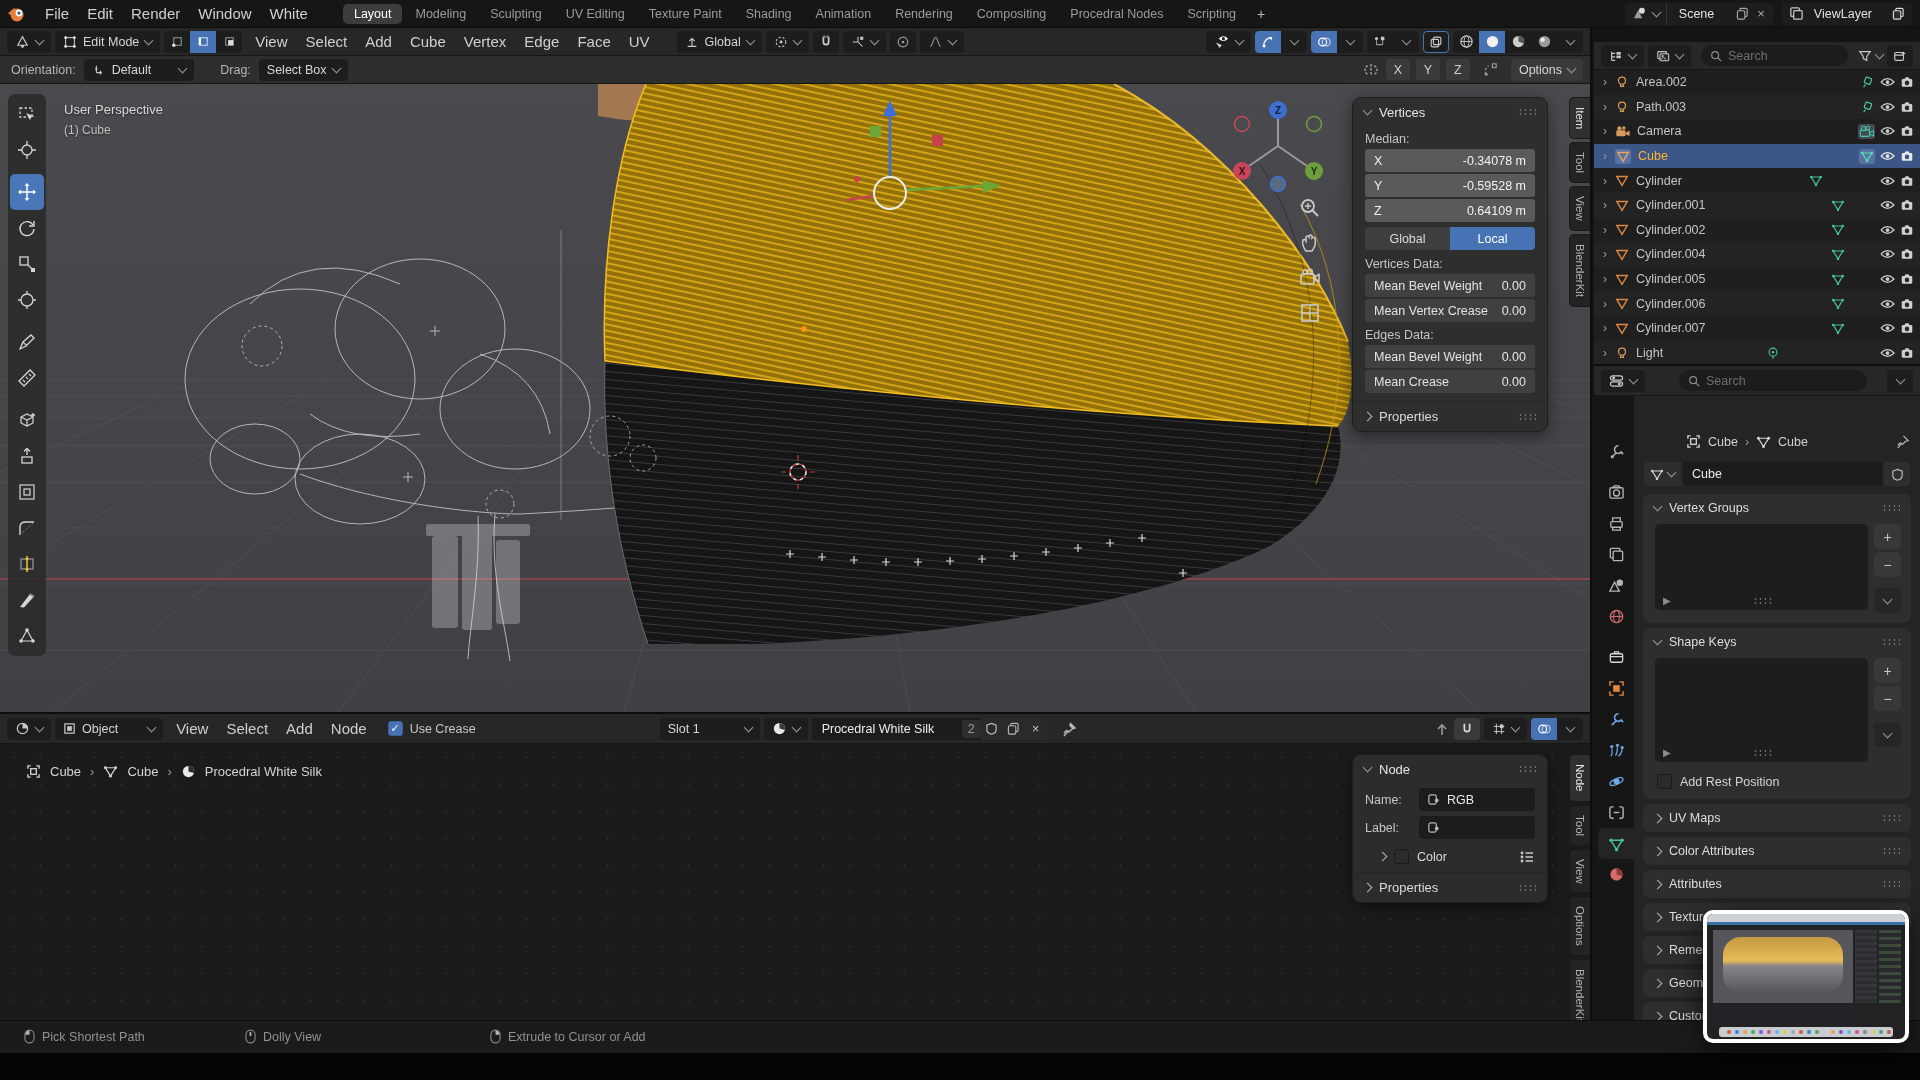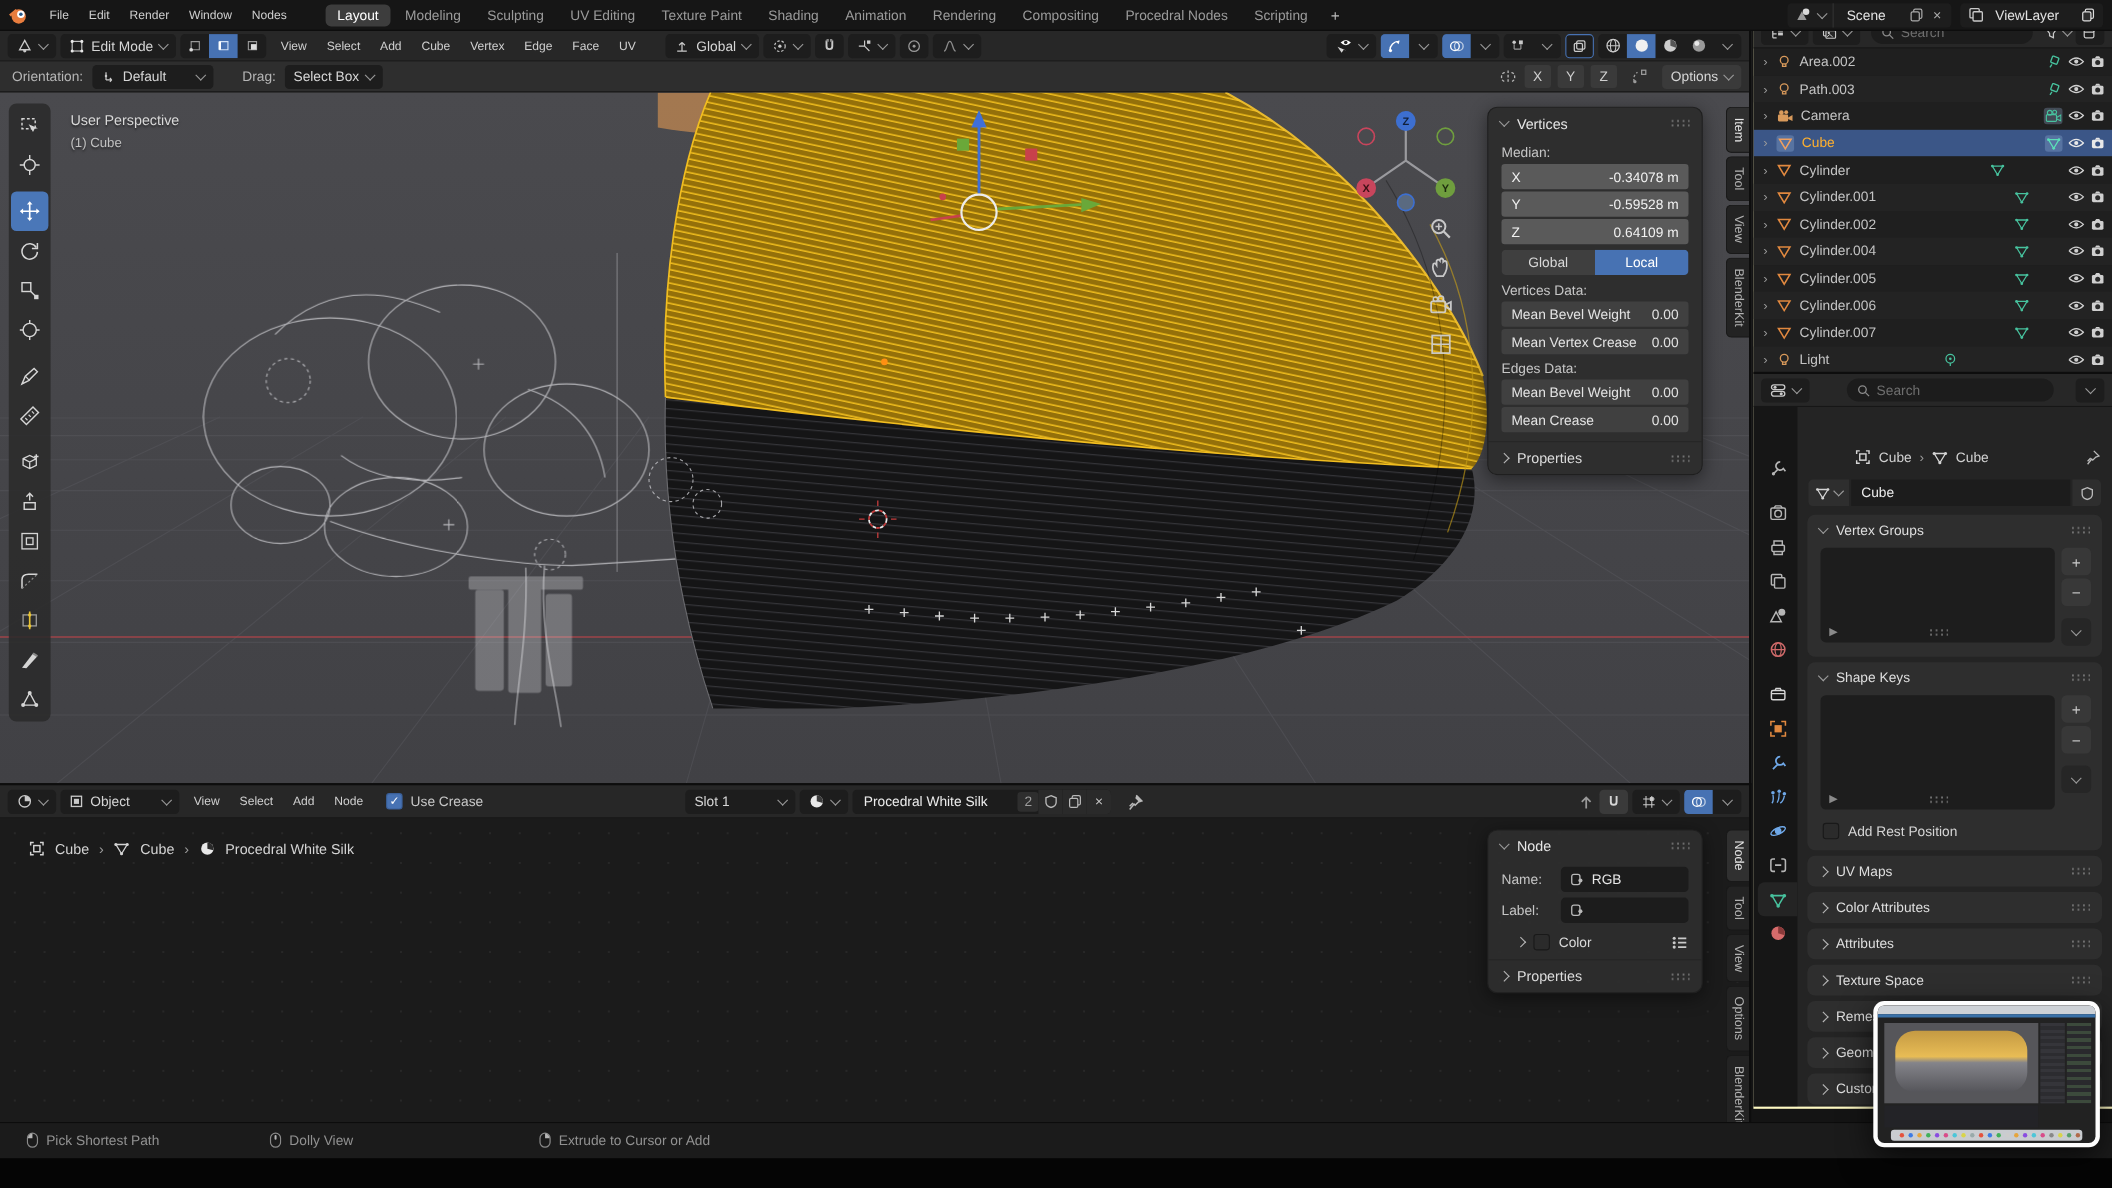--- a/index.html
+++ b/index.html
@@ -10,21 +10,21 @@
   
   .cv{width:7px;height:7px;border-right:1.5px solid #9a9a9a;border-bottom:1.5px solid #9a9a9a;
       transform:rotate(45deg);margin-top:-3px;flex:none}
   .cr{width:7px;height:7px;border-right:1.5px solid #b5b5b5;border-bottom:1.5px solid #b5b5b5;
       transform:rotate(-45deg);flex:none}
   .grip{width:18px;height:8px;background-image:radial-gradient(#8a8a8a 1px,transparent 1.2px);
       background-size:5px 4px;opacity:.75;flex:none}
   .i{display:block;flex:none}
   .dd{display:inline-flex;align-items:center;gap:6px;background:#1d1d1d;border-radius:4px;
       height:22px;padding:0 8px;color:#d6d6d6;white-space:nowrap}
-  .mi{padding:0 9px;color:#cfcfcf;font-size:11px;line-height:28px;white-space:nowrap}
+  .mi{padding:0 9px;color:#cfcfcf;font-size:15px;line-height:28px;white-space:nowrap}
   .ibtn{display:inline-flex;align-items:center;justify-content:center;width:26px;height:22px;
       background:#1d1d1d;border-radius:4px}
   .seg{display:inline-flex;background:#1d1d1d;border-radius:4px;overflow:hidden}
   .seg>*{display:inline-flex;align-items:center;justify-content:center;width:26px;height:22px}
   .seg .on{background:#4772b3}
   .ehdr{display:flex;align-items:center;gap:4px;padding:0 7px;background:#272727;
       border-bottom:1px solid #161616}
   .search{display:flex;align-items:center;gap:6px;background:#1c1c1c;border-radius:11px;
       height:21px;padding:0 9px}
   .search input{background:transparent;border:none;outline:none;color:#b5b5b5;font-size:12.5px;
@@ -45,21 +45,21 @@
       height:22px;padding:0 7px;margin-left:8px}
 
   
   #vp{position:absolute;left:0;top:28px;width:1592px;height:684px;background:#454549;
       border-right:2px solid #0d0d0d}
   #vp-canvas{position:absolute;left:0;top:56px;right:0;bottom:0;overflow:hidden}
   #shader{position:absolute;left:0;top:712px;width:1592px;height:308px;background:#1b1b1b;
       border-right:2px solid #0d0d0d;border-top:2px solid #0d0d0d}
   #sh-canvas{position:absolute;left:0;top:30px;right:0;bottom:0;overflow:hidden;
       background-image:radial-gradient(#282828 1px,transparent 1.2px);background-size:27px 27px}
-  #right{position:absolute;left:1594px;top:16px;width:326px;height:992px;background:#fef9c3}
+  #right{position:absolute;left:1594px;top:42px;width:326px;height:992px;background:#701a75}
 
   
   #vp-hdr{height:28px}
   #vp-tools{height:28px;background:#2e2e2e}
   #vp-tools .lbl{color:#b5b5b5;padding:0 4px}
   .xyz{display:inline-flex;align-items:center;justify-content:center;width:24px;height:21px;
       background:#3a3a3a;border-radius:3px;color:#d0d0d0;margin-left:2px}
 
   
   #vp-text{position:absolute;left:64px;top:16px;line-height:20px;color:#d9d9d9;font-size:13px;
@@ -188,21 +188,21 @@
       <circle cx="9" cy="10" r="6.5" fill="#e87d3e"></circle>
         <circle cx="11" cy="8" r="3.4" fill="#fff"></circle>
       <circle cx="11" cy="8" r="1.6" fill="#265787"></circle>
         <path d="M1,9 L7,4" stroke="#e87d3e" stroke-width="2.4"></path>
     </svg>
     <nav style="display:flex;margin-left:10px">
       <span class="mi">File</span>
       <span class="mi">Edit</span>
       <span class="mi">Render</span>
       <span class="mi">Window</span>
-      <span class="mi">Nodes</span>
+      <span class="mi">White</span>
     </nav>
     <div class="tabs">
       <span class="tab active">Layout</span>
       <span class="tab">Modeling</span>
       <span class="tab">Sculpting</span>
       <span class="tab">UV Editing</span>
       <span class="tab">Texture Paint</span>
       <span class="tab">Shading</span>
       <span class="tab">Animation</span>
       <span class="tab">Rendering</span>

